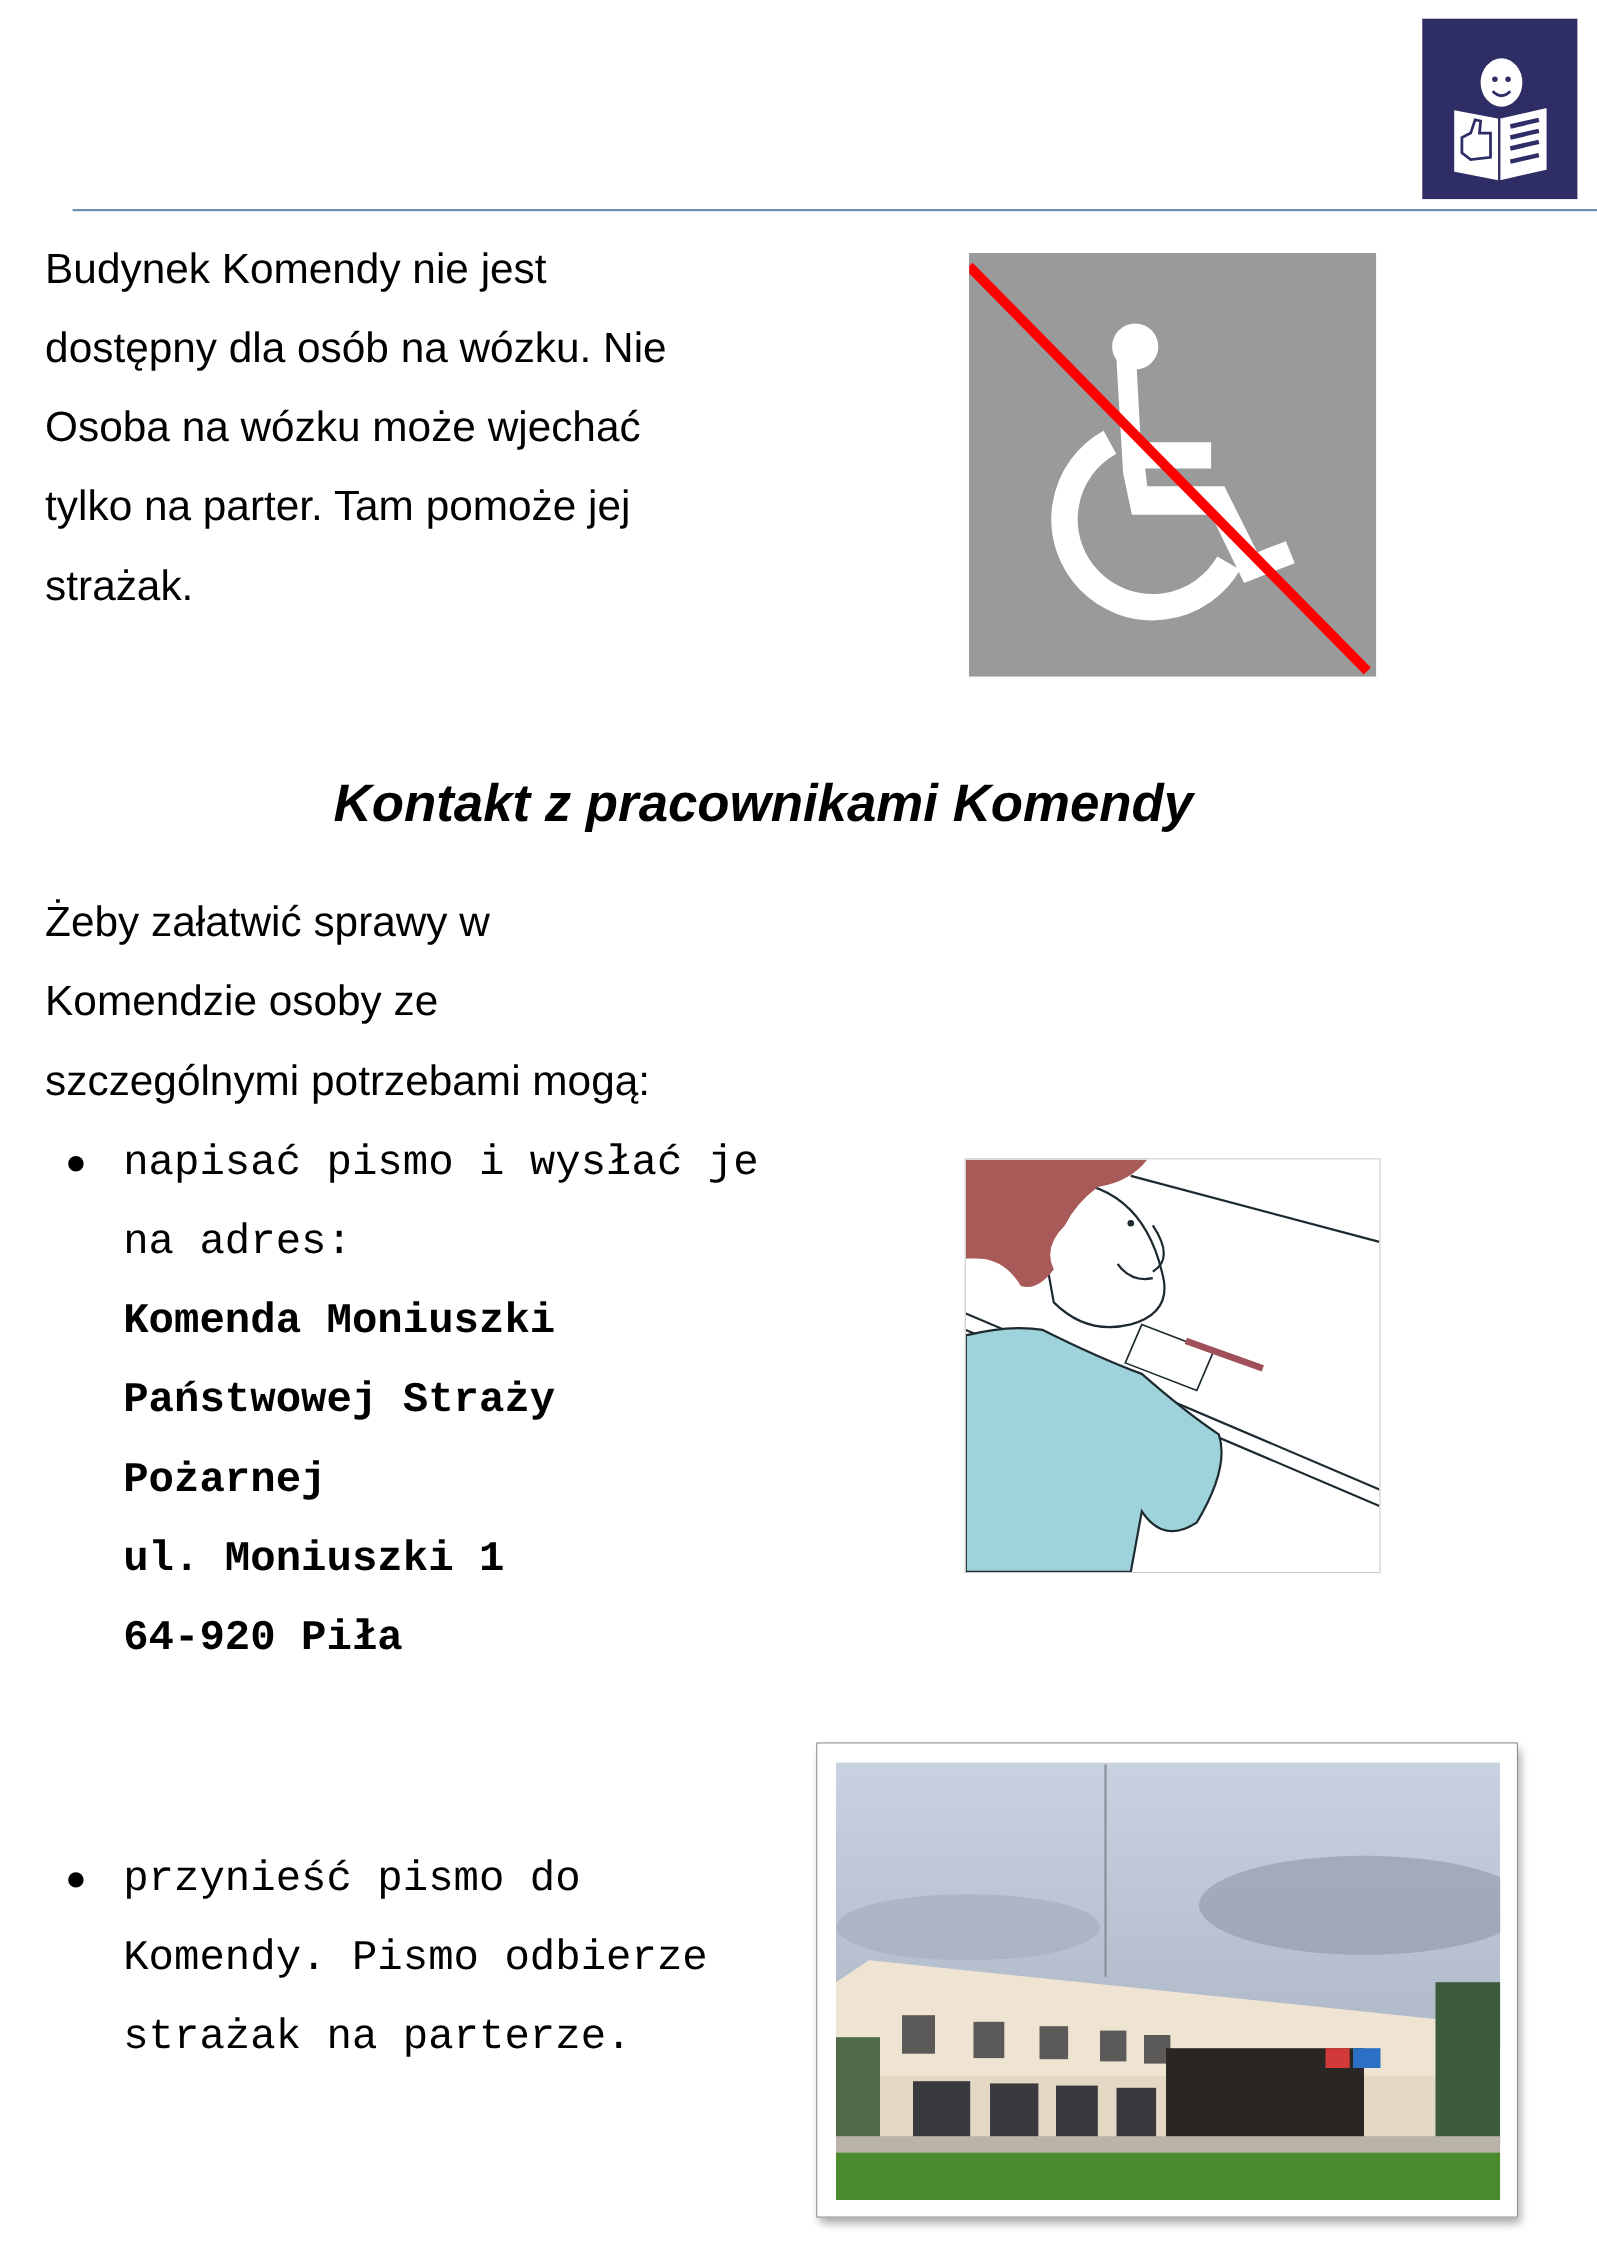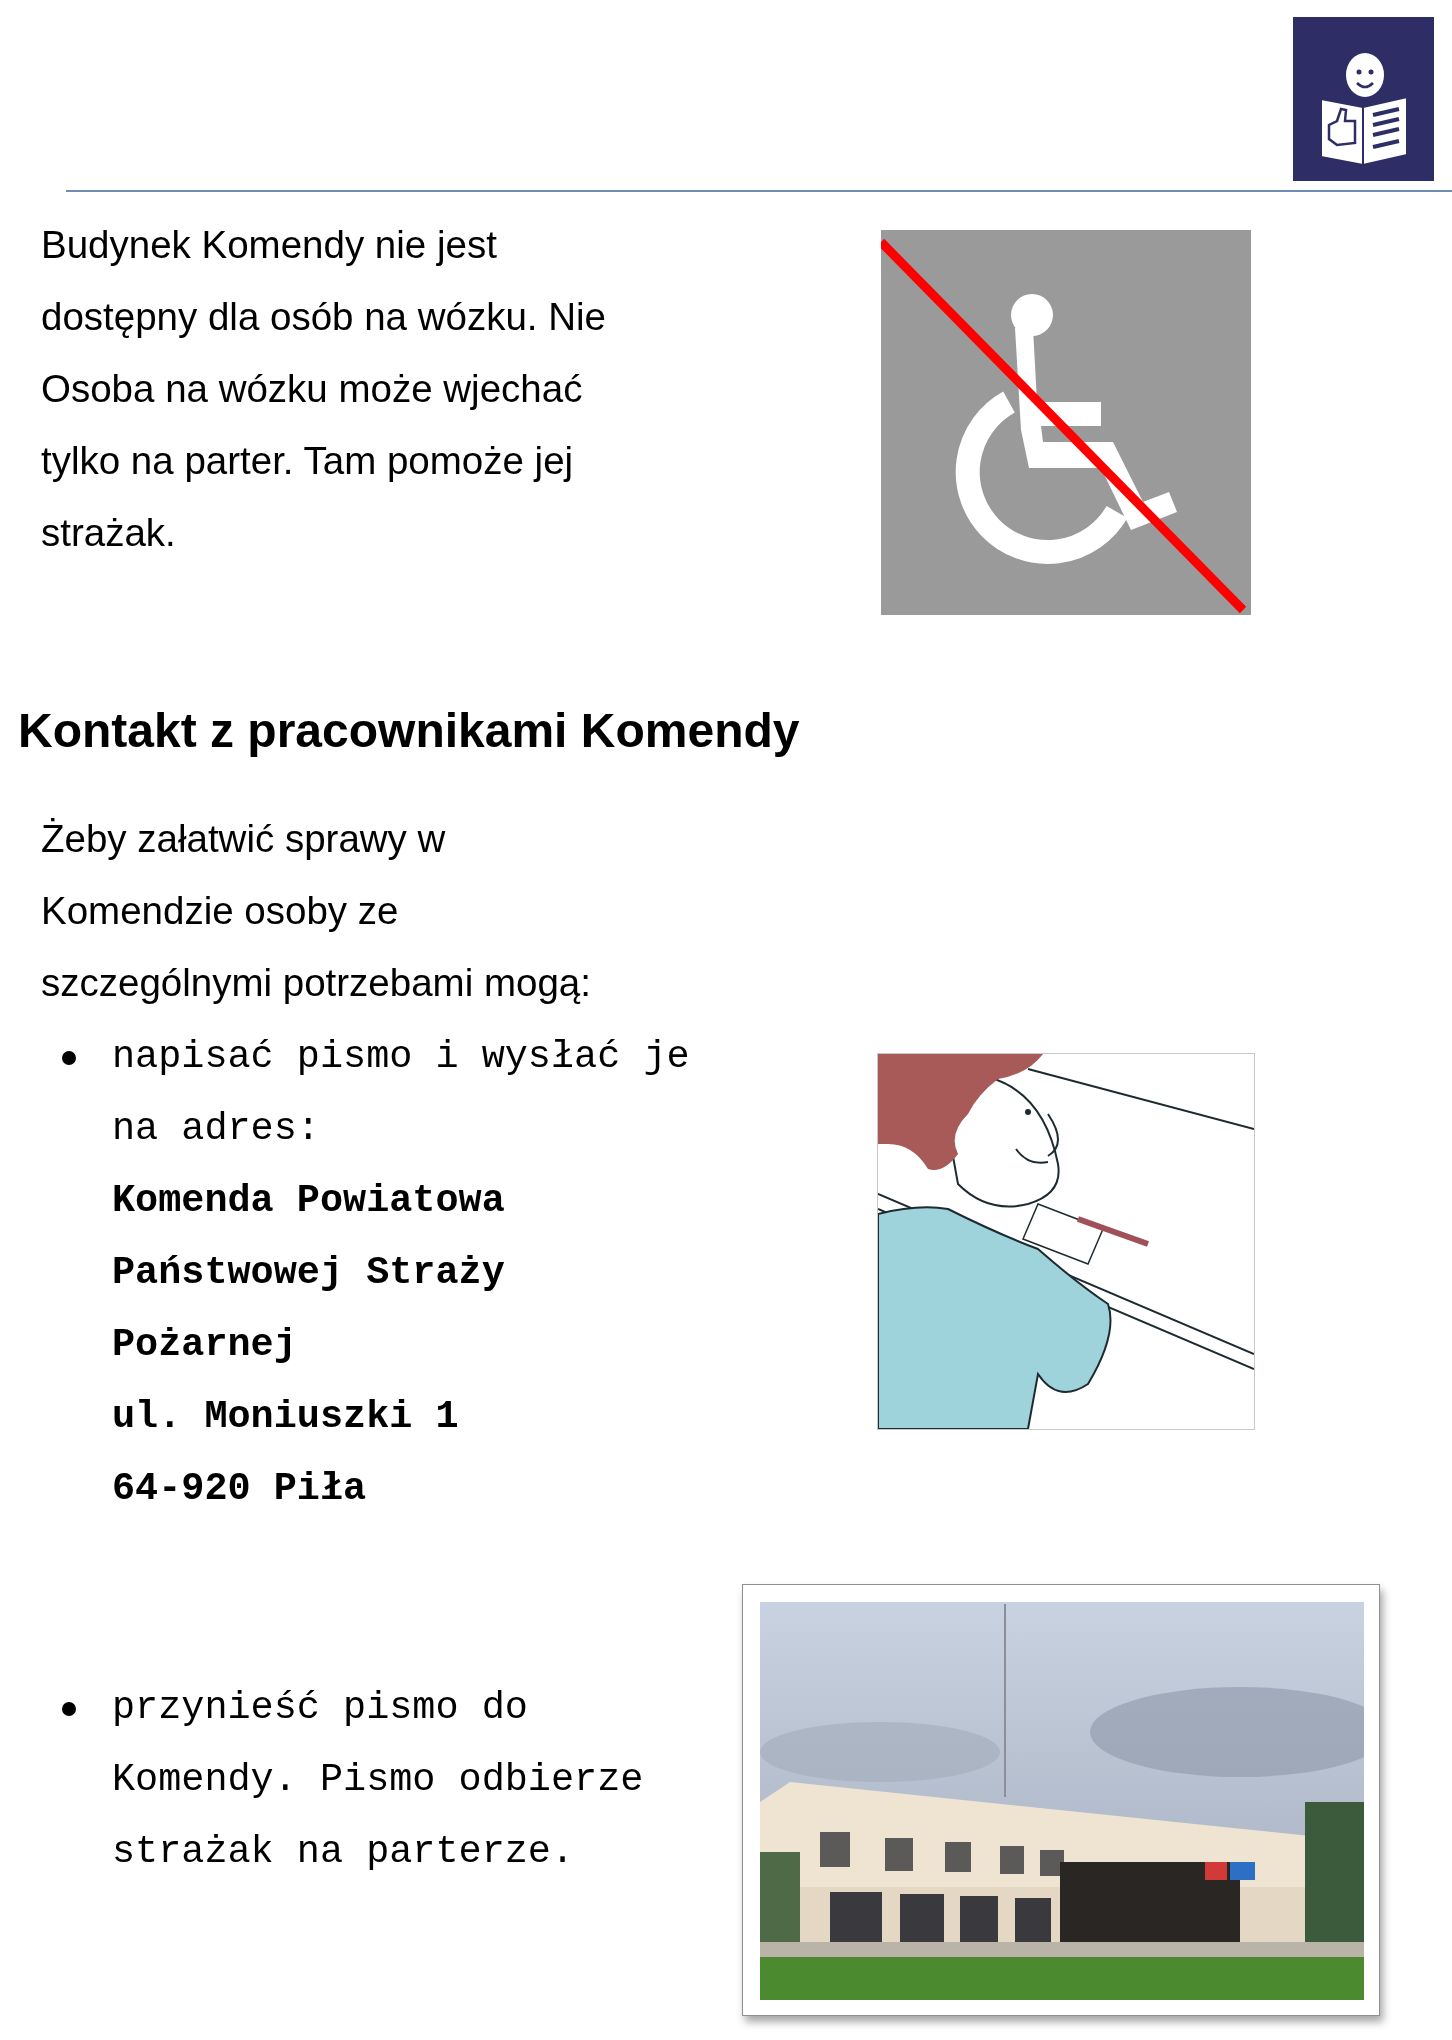--- a/index.html
+++ b/index.html
@@ -6,21 +6,21 @@
     body {
       width: 1452px; height: 2040px; position: relative; overflow: hidden;
       background: #ffffff; color: #000;
       font-family: "Liberation Sans", "DejaVu Sans", sans-serif;
     }
     .abs { position: absolute; margin-left: 30px; }
     .logo { left: 1263px; top: 17px; width: 141px; height: 164px; background: #2e2d66; }
     .rule { left: 36px; top: 190px; width: 1410px; height: 2px; background: #6d8db3; }
     .p { font-size: 38.5px; line-height: 72px; white-space: nowrap; }
     .para1 { left: 11px; top: 209px; }
-    .title { left: 0; width: 1352px; top: 703px; text-align: left; padding-left: 0; font-size: 48px; font-weight: bold; }
+    .title { left: 0; width: 1352px; top: 703px; text-align: center; padding-left: 0; font-size: 48px; font-weight: bold; font-style: italic; }
     .title span { position: relative; left: 0; }
     .para2 { left: 11px; top: 803px; }
     .bullet-row { position: absolute; left: 62px; }
     .bullet-dot { position: absolute; left: 0; top: 30px; width: 14px; height: 14px; border-radius: 50%; background: #000; }
     .bullet-text { position: absolute; left: 50px; top: 0; font-family: Liberation Mono, monospace; }
     .b1 { top: 1021px; }
     .b2 { top: 1672px; }
     .bold { font-weight: bold; }
     .img-wheel { left: 851px; top: 230px; width: 370px; height: 385px; background: #9a9a9a; overflow: hidden; }
     .img-writer { left: 847px; top: 1053px; width: 376px; height: 375px; border: 1px solid #c9c9c9; background: #fff; overflow: hidden; }
@@ -73,21 +73,21 @@
   <div>Żeby załatwić sprawy w</div>
   <div>Komendzie osoby ze</div>
   <div>szczególnymi potrzebami mogą:</div>
 </div>
 
 <div class="bullet-row b1 p">
   <span class="bullet-dot"></span>
   <div class="bullet-text">
     <div>napisać pismo i wysłać je</div>
     <div>na adres:</div>
-    <div class="bold">Komenda Powiatowa</div>
+    <div class="bold">Komenda Moniuszki</div>
     <div class="bold">Państwowej Straży</div>
     <div class="bold">Pożarnej</div>
     <div class="bold">ul. Moniuszki 1</div>
     <div class="bold">64-920 Piła</div>
   </div>
 </div>
 
 <div class="abs img-writer">
   <svg width="376" height="375" viewBox="0 0 376 375">
     <rect width="376" height="375" fill="#fff"></rect>

